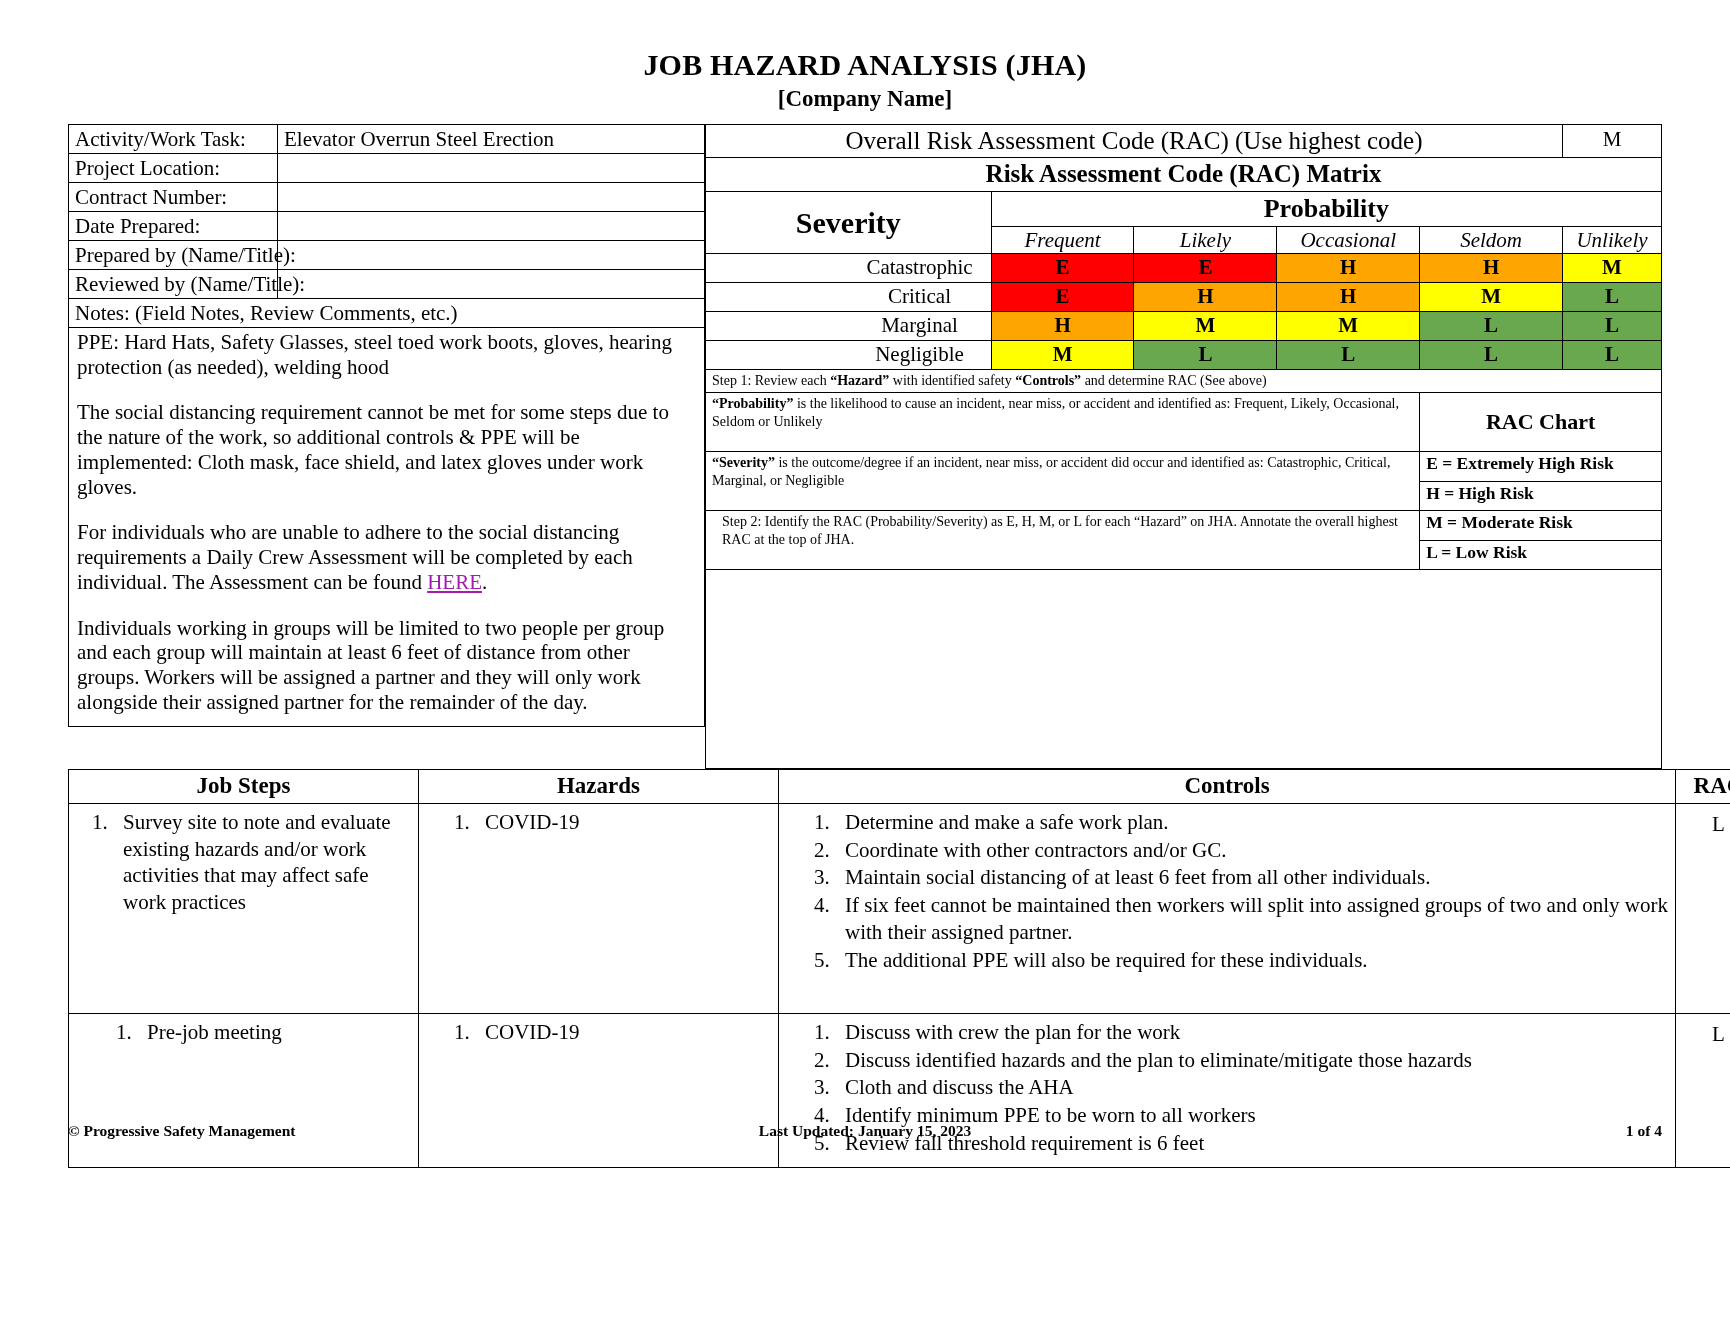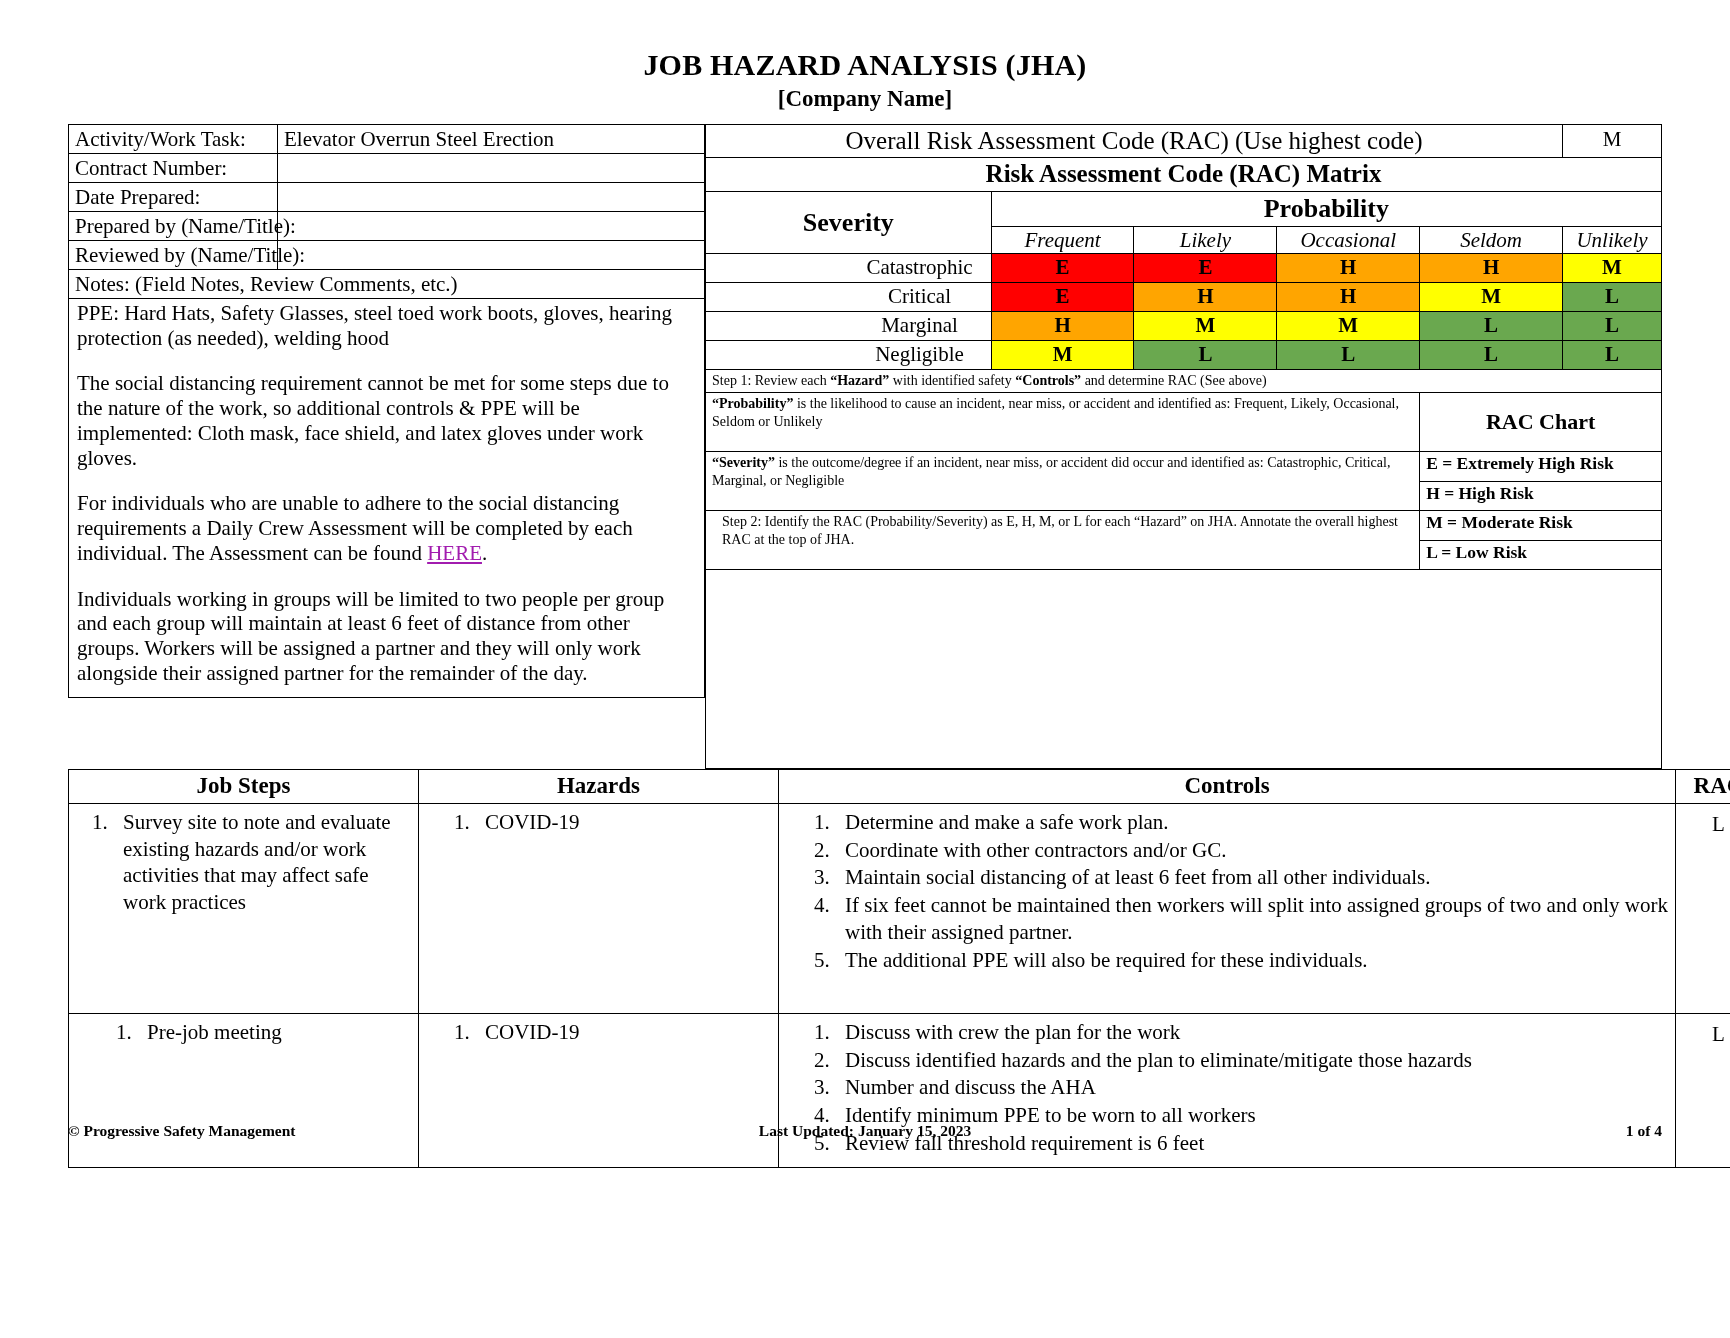--- a/index.html
+++ b/index.html
@@ -81,21 +81,21 @@
     padding: 2px 4px;
   }
   .overall-code {
     text-align: center;
     font-size: 21px;
     width: 86px;
   }
 
   .sev-cell {
     text-align: center;
-    font-size: 26px;
+    font-size: 30px;
     font-weight: bold;
     vertical-align: middle;
   }
   .prob-cell {
     text-align: center;
     font-size: 26px;
     font-weight: bold;
   }
   .prob-sub {
     text-align: center;
@@ -210,20 +210,24 @@
   <div class="doc-subtitle">[Company Name]</div>
 
   <div class="top-wrap">
 
     <div class="left-col">
       <table class="left-tbl">
         <tbody>
             <tr>
           <td class="lbl-cell">Activity/Work Task:</td>
           <td class="fill-cell">Elevator Overrun Steel Erection</td>
+        </tr>
+        <tr>
+          <td class="lbl-cell">Project Location:</td>
+          <td class="fill-cell"></td>
         </tr>
         <tr>
           <td class="lbl-cell">Contract Number:</td>
           <td class="fill-cell"></td>
         </tr>
         <tr>
           <td class="lbl-cell">Date Prepared:</td>
           <td class="fill-cell"></td>
         </tr>
         <tr>
@@ -400,21 +404,21 @@
           </td>
           <td class="steps-td ">
             <ol class="num wide">
               <li>COVID-19</li>
             </ol>
           </td>
           <td class="steps-td ">
             <ol class="num wide">
               <li>Discuss with crew the plan for the work</li>
               <li>Discuss identified hazards and the plan to eliminate/mitigate those hazards</li>
-              <li>Number and discuss the AHA</li>
+              <li>Cloth and discuss the AHA</li>
               <li>Identify minimum PPE to be worn to all workers</li>
               <li>Review fall threshold requirement is 6 feet</li>
             </ol>
           </td>
           <td class="rac-td">L</td>
         </tr>
       </tbody>
   </table>
 
   <div class="footer">

